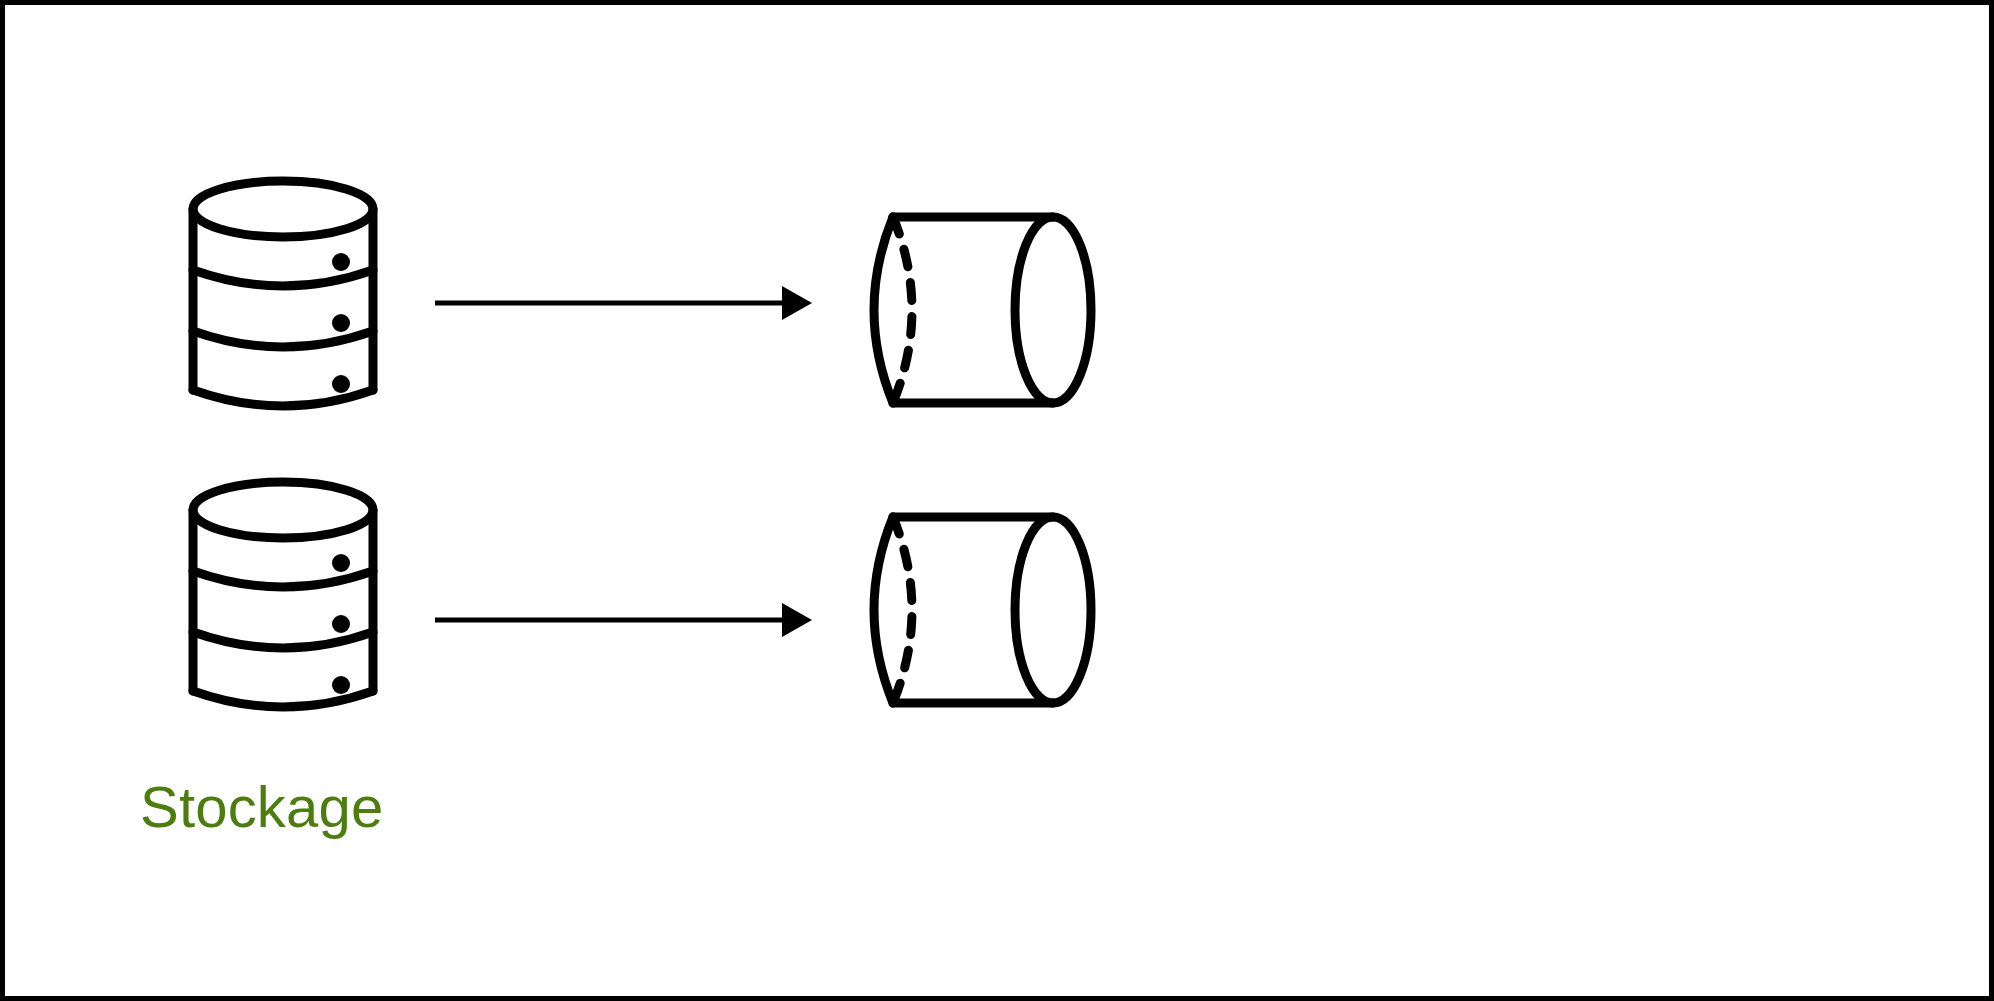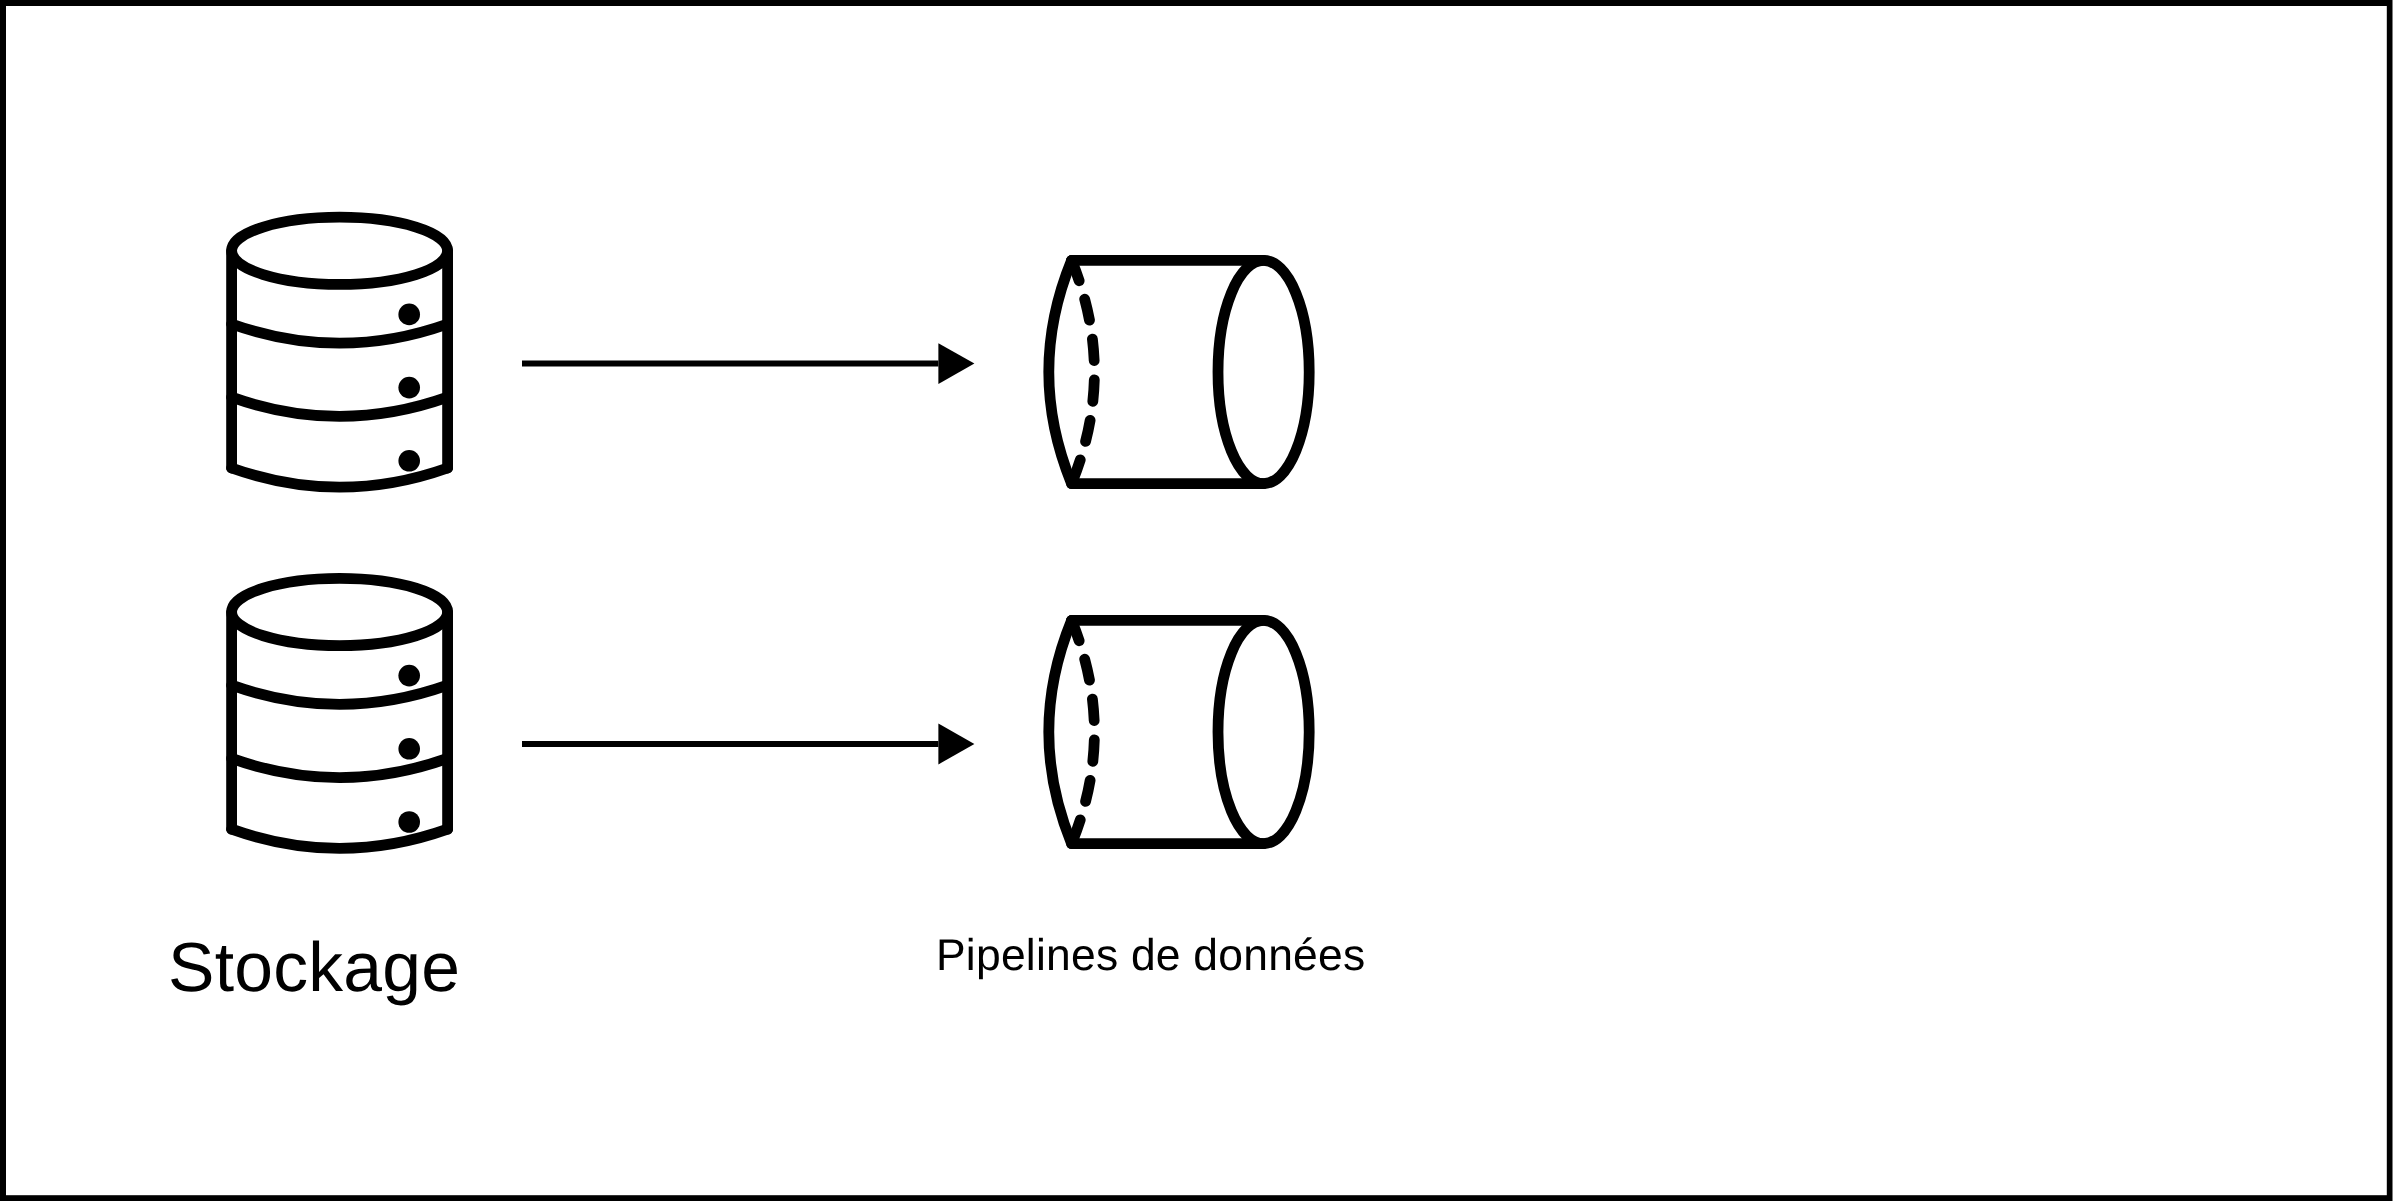--- a/index.html
+++ b/index.html
@@ -33,21 +33,21 @@
   .diagram-svg {
     position: absolute;
     left: 0;
     top: 0;
     width: 1994px;
     height: 1001px;
     display: block;
   }
   .label {
     position: absolute;
-    color: #000000;
+    color: #4d7c0f;
     white-space: nowrap;
     line-height: 1;
   }
   #label-stockage {
     left: 140px;
     top: 778px;
     font-size: 58px;
     letter-spacing: 0.2px;
   }
   #label-pipelines {
@@ -126,17 +126,16 @@
       <path d="M 893 703 L 1053 703"></path>
       <path d="M 893 517 Q 855 610 893 703"></path>
       <ellipse cx="1053" cy="610" rx="38" ry="93"></ellipse>
       <path d="M 893 517 Q 931 610 893 703" stroke-dasharray="18 16"></path>
     </g>
 
   </svg>
 
   <div class="label" id="label-stockage">Stockage</div>
 
-  <div class="label" id="label-pipelines">Pipelines de données</div>
 
   <div class="frame"></div>
 
 </div>
 
 </body></html>

